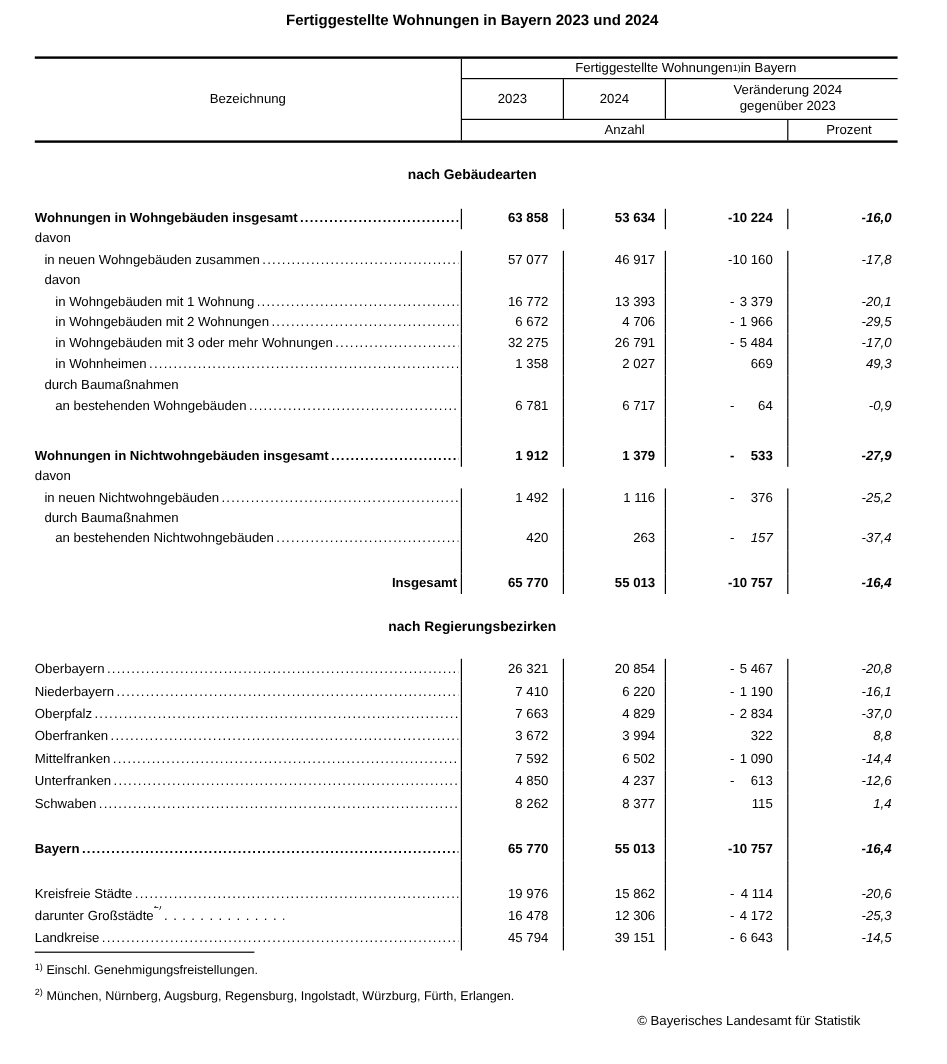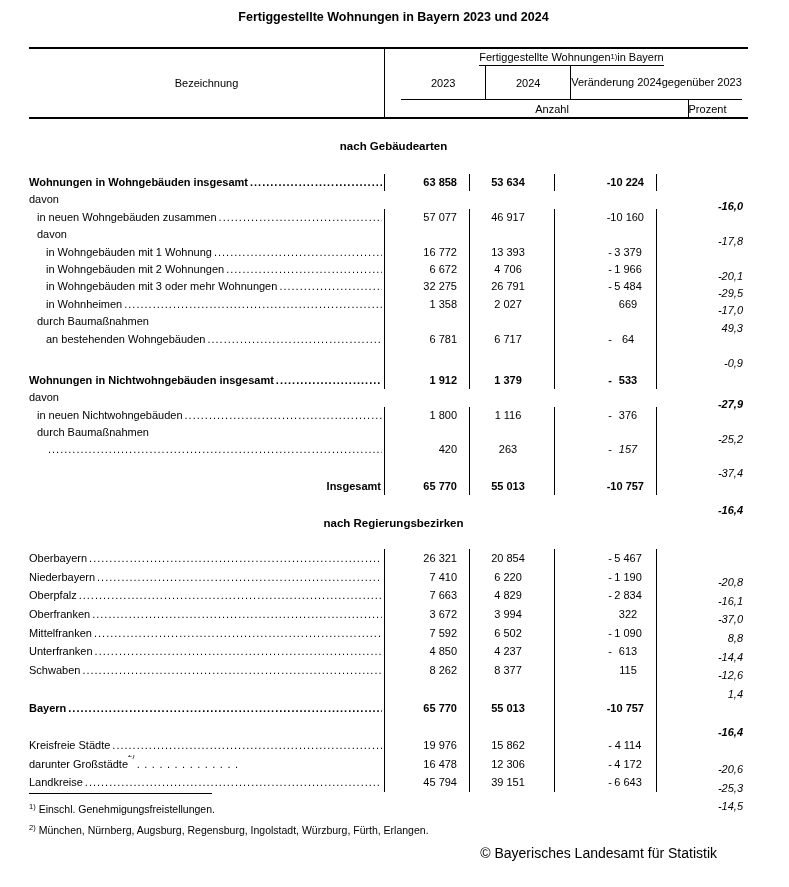--- a/index.html
+++ b/index.html
@@ -20,29 +20,29 @@
   
   .thead {
     position: absolute; left: 29px; top: 47px; width: 729px; height: 72px;
     border-top: 2px solid #000; border-bottom: 2px solid #000;
     display: flex; font-size: 11px;
   }
   .hdr-left {
     width: 356px; border-right: 1.5px solid #000;
     display: flex; align-items: center; justify-content: center;
   }
-  .hdr-right { flex: 1; display: flex; flex-direction: column; align-items: center; }
+  .hdr-right { flex: 1; display: flex; flex-direction: column; }
   .hdr-top {
     height: 17px; border-bottom: 1.5px solid #000;
     display: flex; align-items: center; justify-content: center;
   }
   .hdr-mid { flex: 1; border-bottom: 1.5px solid #000; display: flex; }
   .hdr-mid > div { display: flex; align-items: center; justify-content: center; }
   .hdr-y1, .hdr-y2 { width: 85px; border-right: 1.5px solid #000; }
-  .hdr-chg { flex: 1; flex-direction: row; line-height: 13.5px; }
+  .hdr-chg { flex: 1; flex-direction: column; line-height: 13.5px; }
   .hdr-bot { height: 17px; display: flex; }
   .hdr-bot > div { display: flex; align-items: center; justify-content: center; }
   .hdr-anzahl { width: 272px; border-right: 1.5px solid #000; }
   .hdr-prozent { flex: 1; }
   sup { font-size: 7.5px; line-height: 0; }
 
   
   .sec-heading {
     position: absolute; left: 29px; width: 729px;
     text-align: center; font-size: 11.5px; font-weight: bold;
@@ -66,37 +66,37 @@
   .c-label { width: 356px; display: flex; overflow: hidden; }
   .c-label.i1 { padding-left: 8px; }
   .c-label.i2 { padding-left: 17px; }
   .c-label.lright { justify-content: flex-end; padding-right: 3px; }
   .ltxt { white-space: nowrap; }
   .leader { flex: 1; overflow: hidden; white-space: nowrap; margin: 0 2px; letter-spacing: 1px; }
   .leader.spaced { flex: 0 0 100px; letter-spacing: 4.5px; }
   .fill { flex: 1; }
   .c-v1, .c-v2 { width: 85px; text-align: right; }
   .c-v1 { padding-right: 12px; }
-  .c-v2 { padding-right: 8px; text-align: center; }
+  .c-v2 { padding-right: 8px; }
   .c-chg { width: 102px; display: flex; justify-content: flex-end; padding-right: 12px; }
-  .chg-val { min-width: 32px; text-align: center; }
+  .chg-val { min-width: 32px; text-align: right; }
   .chg-val.ital { font-style: italic; }
-  .c-pct { width: 101px; text-align: right; padding-right: 15px; font-style: italic; margin-top: 24px; }
+  .c-pct { width: 101px; text-align: right; padding-right: 15px; font-style: italic; }
 
   .row.sep .c-label, .row.sep .c-v1, .row.sep .c-v2, .row.sep .c-chg {
     border-right: 1.5px solid #000;
   }
 
   
   .fn-rule { position: absolute; left: 29px; top: 793px; width: 183px; border-top: 1.5px solid #000; }
   .fn { position: absolute; left: 29px; font-size: 10.5px; text-align: center; }
   #fn1 { top: 803px; }
   #fn2 { top: 824px; }
   .fn sup { font-size: 7.5px; margin-right: 3px; }
-  .copyright { position: absolute; right: 31px; top: 845px; font-size: 14px; }
+  .copyright { position: absolute; right: 31px; top: 845px; font-size: 11px; }
 </style>
 </head>
 <body>
 
 <div class="page">
 
   <div class="title">Fertiggestellte Wohnungen in Bayern 2023 und 2024</div>
 
   <div class="thead">
     <div class="hdr-left">Bezeichnung</div>
@@ -268,39 +268,40 @@
         <div class="cell c-v1"></div>
         <div class="cell c-v2"></div>
         <div class="cell c-chg"></div>
         <div class="cell c-pct"></div>
       </div>
       <div class="row sep">
         <div class="cell c-label i1">
           <span class="ltxt">in neuen Nichtwohngebäuden</span>
           <span class="leader">........................................................................................................................................................................................................</span>
         </div>
-        <div class="cell c-v1">1 800</div>
+        <div class="cell c-v1">1 492</div>
         <div class="cell c-v2">1 116</div>
         <div class="cell c-chg">
           <span class="chg-sign">-</span>
           <span class="chg-val">376</span>
         </div>
         <div class="cell c-pct">-25,2</div>
       </div>
       <div class="row sep">
         <div class="cell c-label i1">
           <span class="ltxt">durch Baumaßnahmen</span>
         </div>
         <div class="cell c-v1"></div>
         <div class="cell c-v2"></div>
         <div class="cell c-chg"></div>
         <div class="cell c-pct"></div>
       </div>
       <div class="row sep">
         <div class="cell c-label i2">
+          <span class="ltxt">an bestehenden Nichtwohngebäuden</span>
           <span class="leader">........................................................................................................................................................................................................</span>
         </div>
         <div class="cell c-v1">420</div>
         <div class="cell c-v2">263</div>
         <div class="cell c-chg">
           <span class="chg-sign">-</span>
           <span class="chg-val ital">157</span>
         </div>
         <div class="cell c-pct">-37,4</div>
       </div>

